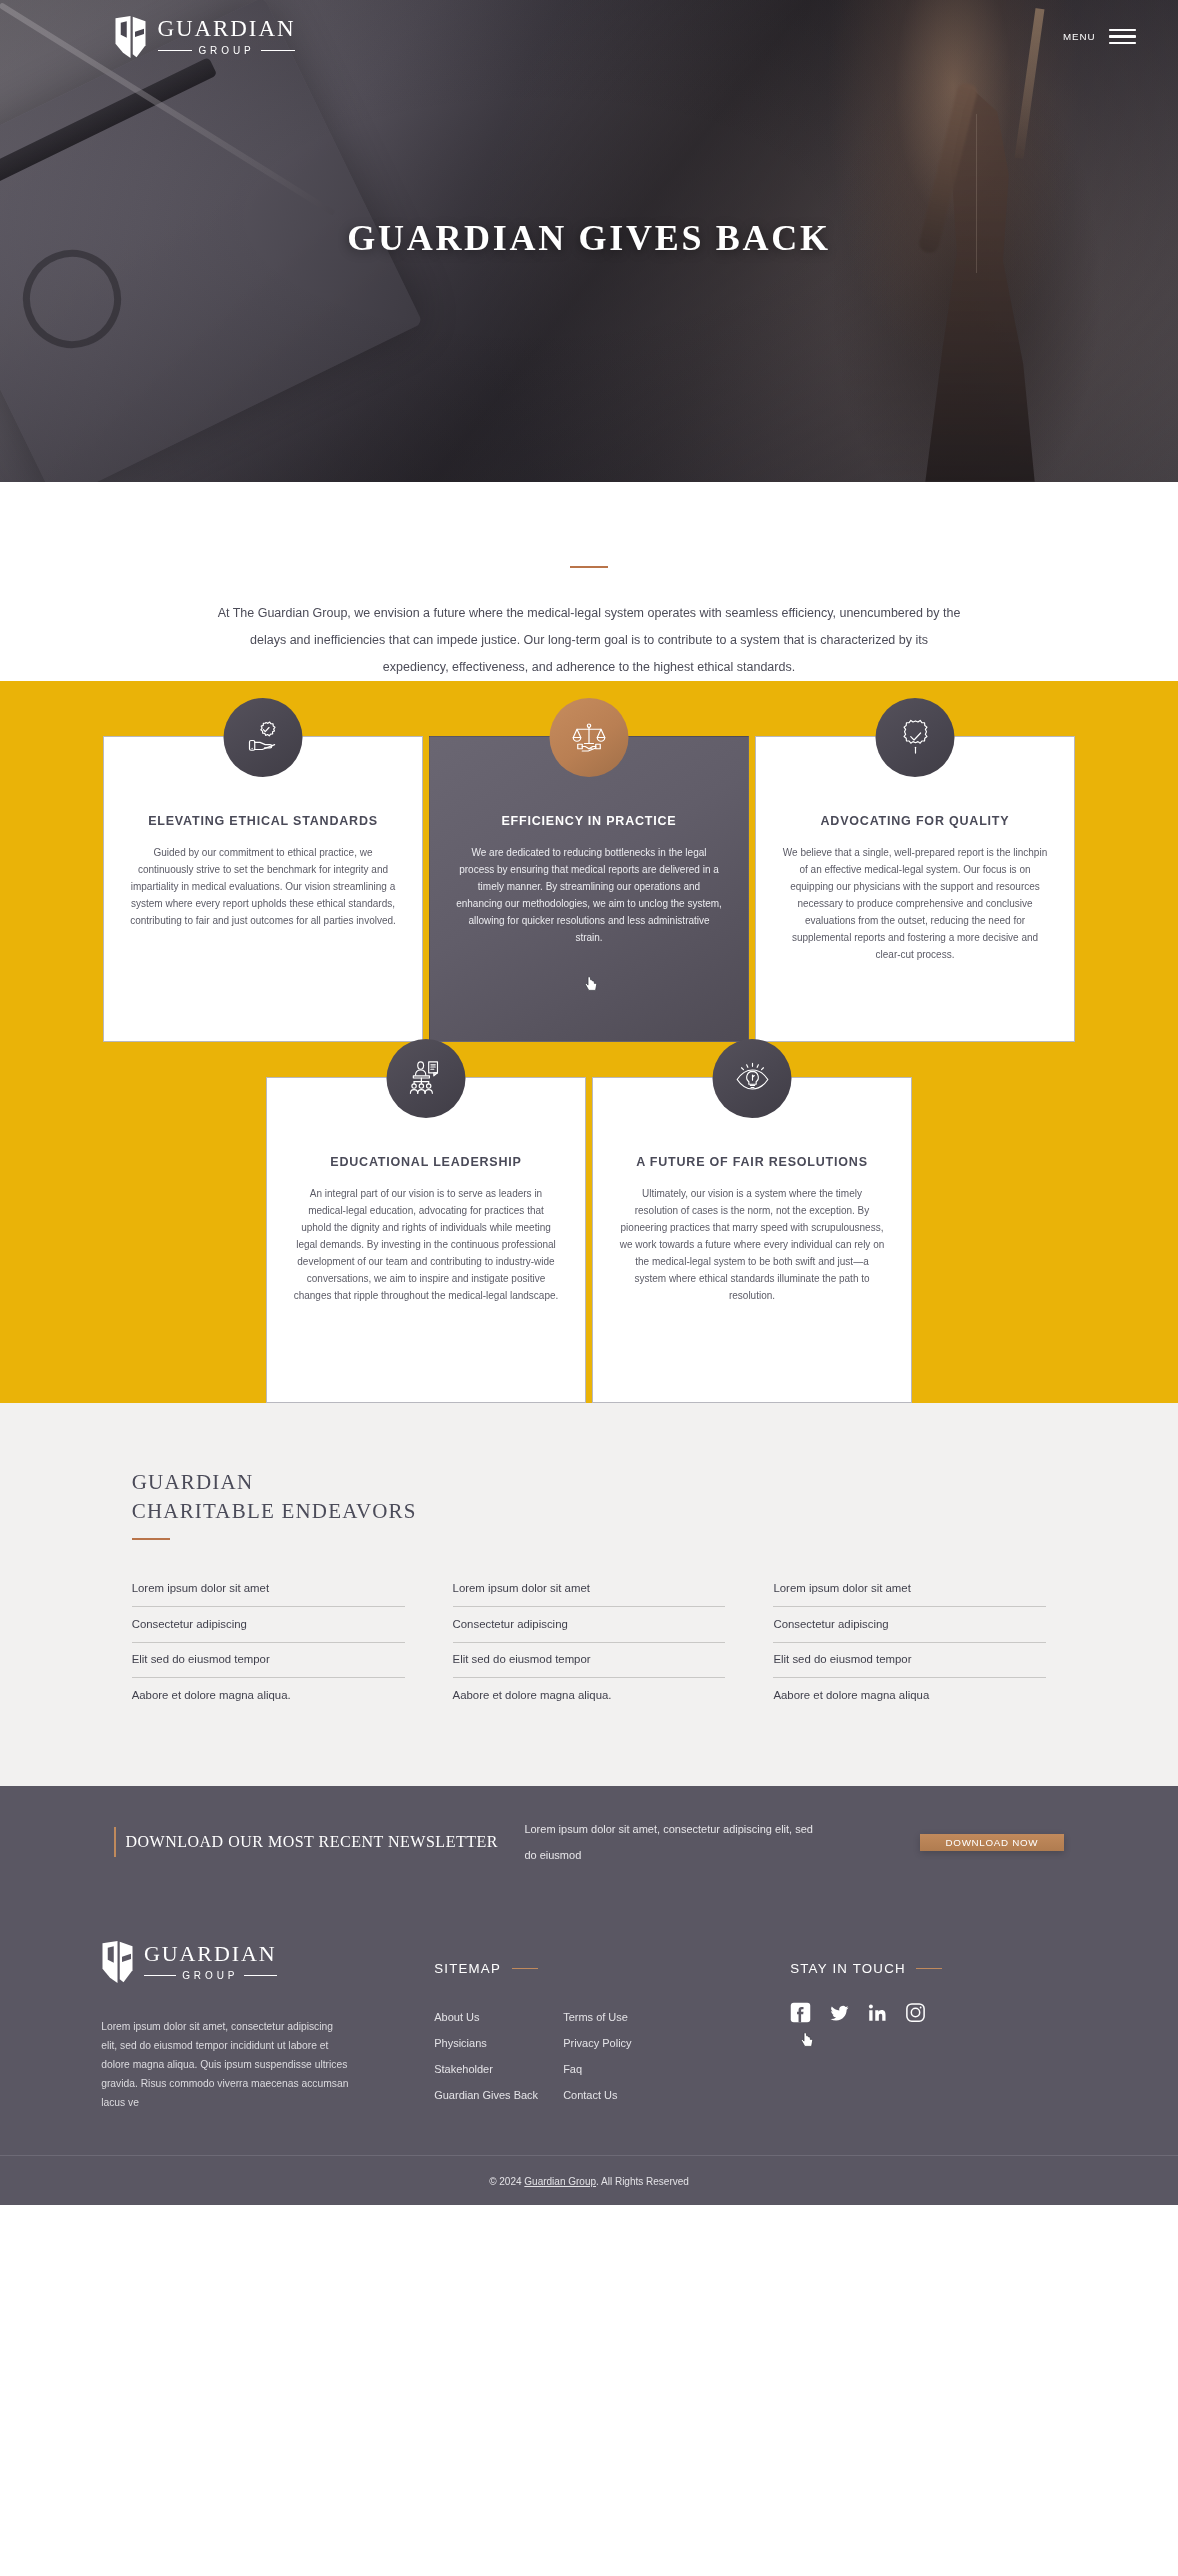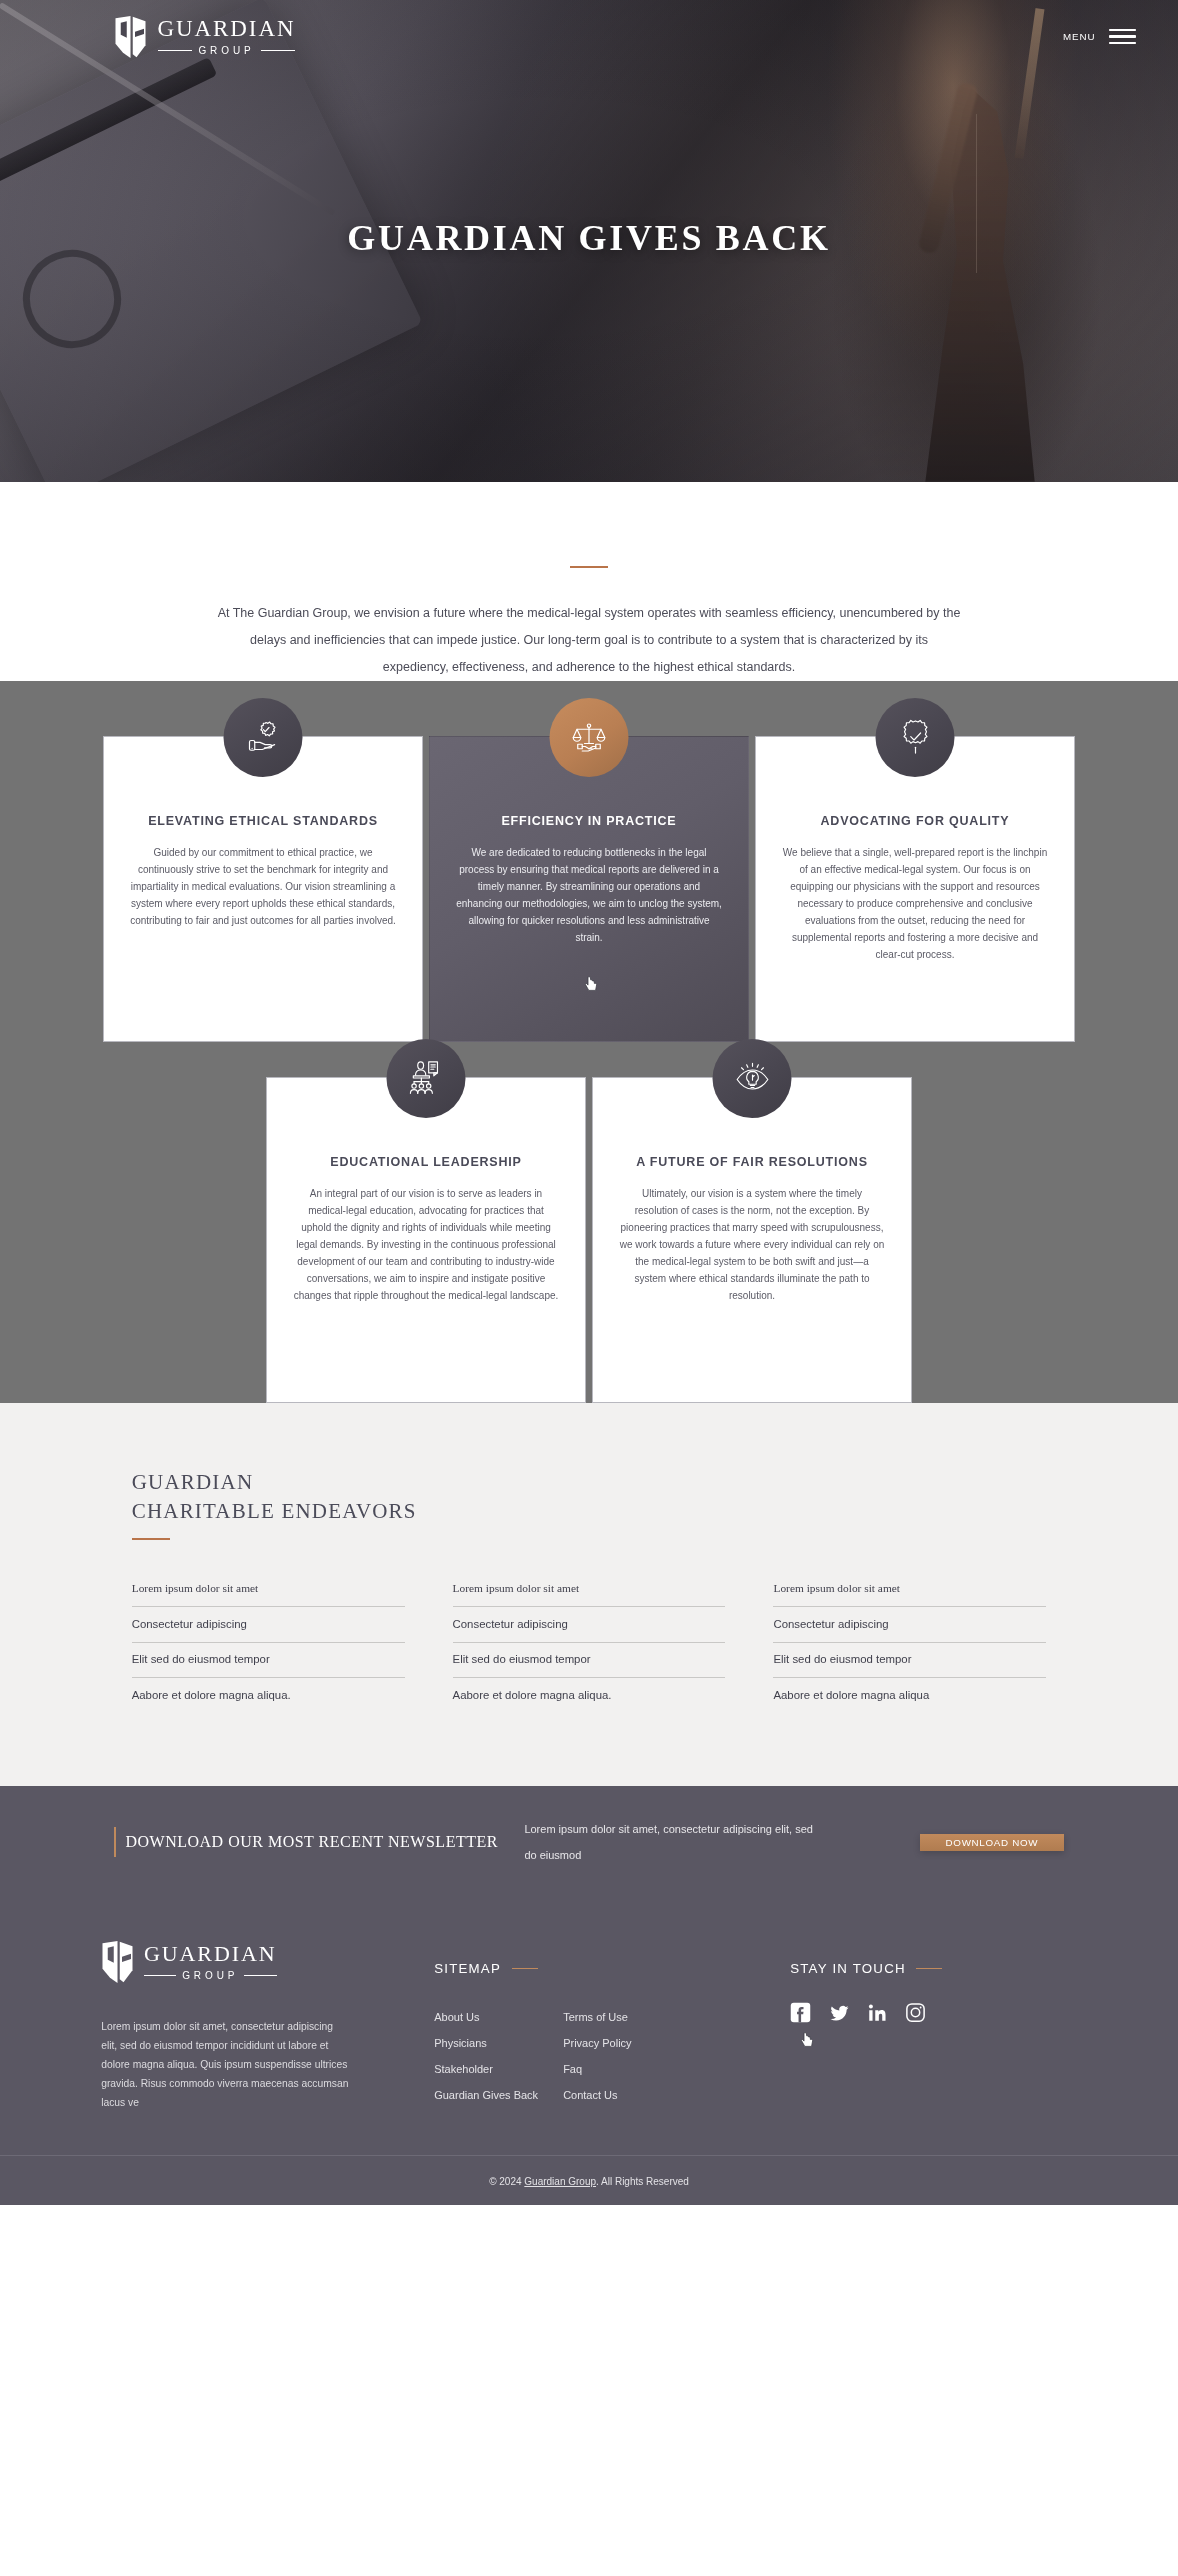--- a/index.html
+++ b/index.html
@@ -123,21 +123,21 @@
     font-family: "Liberation Serif", serif;
     font-size: 28px; color: #4b4b59; letter-spacing: 1.9px; font-weight: 400;
   }
   .rule-accent { width: 38px; height: 2.3px; background: #b9744a; margin: 16.7px auto 0; }
   .vision p {
     max-width: 746px; margin: 32px auto 0;
     font-size: 12.5px; line-height: 27px; color: #4c4c58;
   }
 
   
-  .cards-wrap { padding: 55px 0 0; background: #737373; }
+  .cards-wrap { padding: 55px 0 0; background: #eab308; }
   .cards-row {
     display: flex; justify-content: center; align-items: flex-start;
   }
   .cards-row.row1 { gap: 6px; }
   .cards-row.row2 { gap: 6px; margin-top: 35px; }
 
   .card {
     position: relative; width: 320px; padding: 73px 26px 29px;
     border: 0.8px solid #b8b8bf; background: #fff;
     text-align: center; min-height: 306px;
@@ -178,21 +178,21 @@
     font-family: "Liberation Serif", serif; font-weight: 400;
     font-size: 21px; color: #4b4b59; letter-spacing: 1.2px; line-height: 29px;
   }
   .charity .rule-accent { margin: 12px 0 0; }
   .charity-cols { display: flex; gap: 48px; margin-top: 42px; }
   .charity-col { flex: 1; }
   .charity-item {
     font-size: 11.4px; color: #3f3f4b; padding: 10.6px 0 12px;
     border-bottom: 0.8px solid #c9c8c6;
   }
-  .charity-item:first-child { padding-top: 0; font-family: Liberation Serif, serif; }
+  .charity-item:first-child { padding-top: 0; }
   .charity-item:last-child { border-bottom: none; }
 
   
   .newsband {
     background: #5a5763; padding: 30px 0; display: flex; align-items: center;
   }
   .newsband-inner {
     width: 984px; margin: 0 auto; display: flex; align-items: center;
     padding: 0 16.7px;
   }

